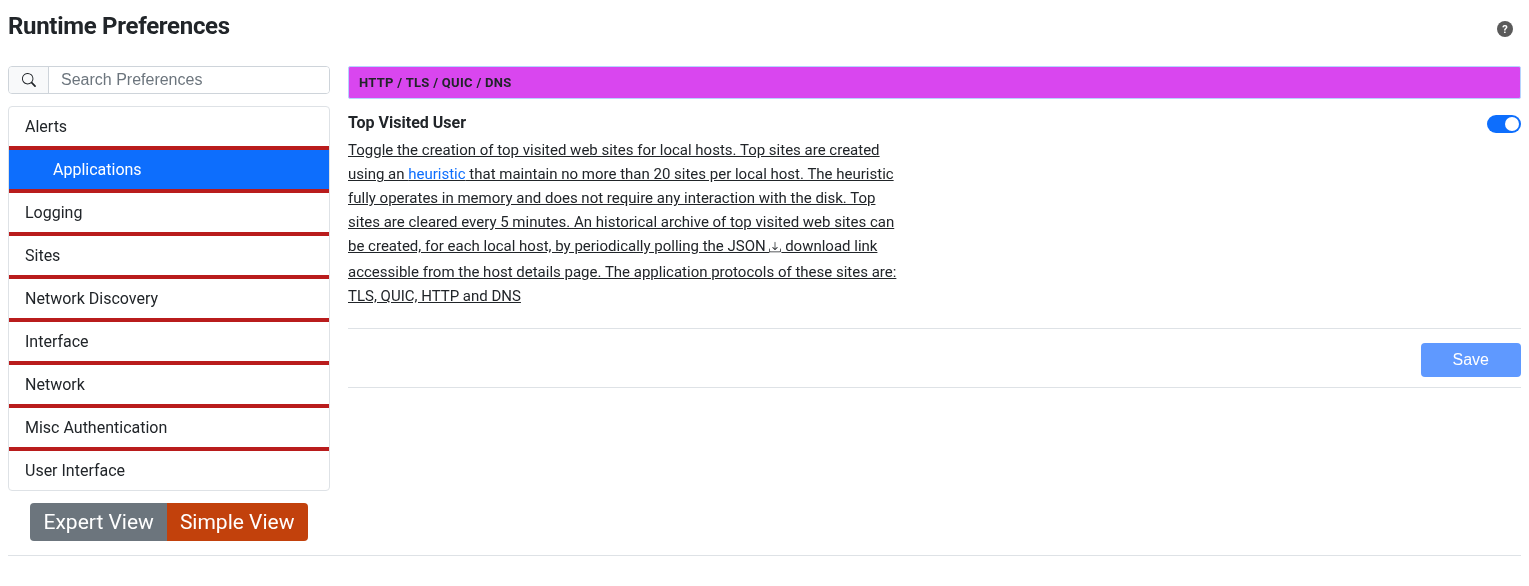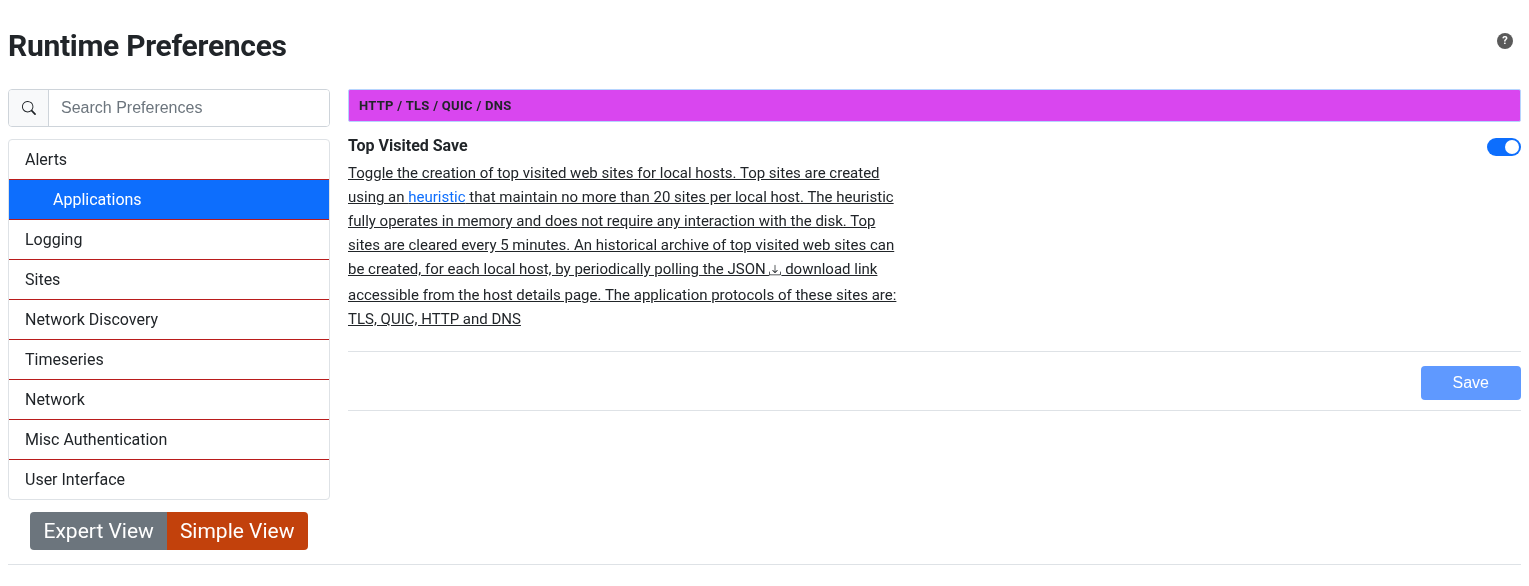--- a/index.html
+++ b/index.html
@@ -11,23 +11,23 @@
     background: #fff;
     padding: 8px 8px 16px 8px;
   }
   .header-row {
     display: flex;
     align-items: center;
     justify-content: space-between;
     padding: 0 4px 6px 0;
   }
   h1.page-title {
-    font-size: 30px;
+    font-size: 24px;
     font-weight: 700;
-    margin: 20px 0 10px 0;
+    margin: 4px 0 10px 0;
     letter-spacing: -0.3px;
   }
   .help-icon {
     width: 16px; height: 16px; border-radius: 50%;
     background: #5a5a5a; color: #fff;
     font-size: 11px; font-weight: 700;
     display: flex; align-items: center; justify-content: center;
     cursor: pointer;
     margin-right: 4px;
   }
@@ -39,21 +39,21 @@
   }
   .left-col { width: 322px; flex: 0 0 322px; }
   .right-col { flex: 1; }
 
   
   .search-group {
     display: flex;
     border: 1px solid #ced4da;
     border-radius: 4px;
     overflow: hidden;
-    height: 38px;
+    height: 28px;
     margin-bottom: 12px;
   }
   .search-addon {
     width: 40px;
     background: #f8f9fa;
     border-right: 1px solid #ced4da;
     display: flex; align-items: center; justify-content: center;
   }
   .search-input {
     flex: 1;
@@ -68,21 +68,21 @@
   
   .nav-list {
     border: 1px solid #dee2e6;
     border-radius: 4px;
     overflow: hidden;
     background: #fff;
   }
   .nav-item {
     padding: 10px 16px;
     font-size: 16px;
-    border-bottom: 1px solid #b91c1c;
+    border-bottom: 4px solid #b91c1c;
     cursor: pointer;
     color: #212529;
   }
   .nav-item:last-child { border-bottom: none; }
   .nav-item.active {
     background: #0d6efd;
     color: #fff;
     padding-left: 44px;
   }
 
@@ -198,40 +198,40 @@
       </div>
       <input class="search-input" type="text" placeholder="Search Preferences" style="">
     </div>
 
     <div class="nav-list">
       <div class="nav-item">Alerts</div>
       <div class="nav-item active">Applications</div>
       <div class="nav-item">Logging</div>
       <div class="nav-item">Sites</div>
       <div class="nav-item">Network Discovery</div>
-      <div class="nav-item">Timeseries</div>
+      <div class="nav-item">Interface</div>
       <div class="nav-item">Network</div>
       <div class="nav-item">Misc Authentication</div>
       <div class="nav-item">User Interface</div>
     </div>
 
     <div class="view-toggle">
       <div class="view-btn expert">Expert View</div>
       <div class="view-btn simple">Simple View</div>
     </div>
 
   </div>
 
   <div class="right-col">
 
     <div class="section-header">HTTP / TLS / QUIC / DNS</div>
 
     <div class="setting-block">
       <div class="setting-text">
-        <div class="setting-title">Top Visited Save</div>
+        <div class="setting-title">Top Visited User</div>
         <div class="setting-desc">
           <span>Toggle the creation of top visited web sites for local hosts. Top sites are created using an </span><a href="#">heuristic</a><span> that maintain no more than 20 sites per local host. The heuristic fully operates in memory and does not require any interaction with the disk. Top sites are cleared every 5 minutes. An historical archive of top visited web sites can be created, for each local host, by periodically polling the JSON </span><span class="dl-icon"><svg width="12" height="12" viewBox="0 0 16 16" fill="#212529">
                 <path d="M.5 9.9a.5.5 0 0 1 .5.5v2.5a1 1 0 0 0 1 1h12a1 1 0 0 0 1-1v-2.5a.5.5 0 0 1 1 0v2.5a2 2 0 0 1-2 2H2a2 2 0 0 1-2-2v-2.5a.5.5 0 0 1 .5-.5z"></path>
                 <path d="M7.646 11.854a.5.5 0 0 0 .708 0l3-3a.5.5 0 0 0-.708-.708L8.5 10.293V1.5a.5.5 0 0 0-1 0v8.793L5.354 8.146a.5.5 0 1 0-.708.708l3 3z"></path>
               </svg></span><span> download link accessible from the host details page. The application protocols of these sites are: TLS, QUIC, HTTP and DNS</span>
         </div>
       </div>
       <div class="setting-control">
         <div class="switch">
           <div class="knob"></div>

